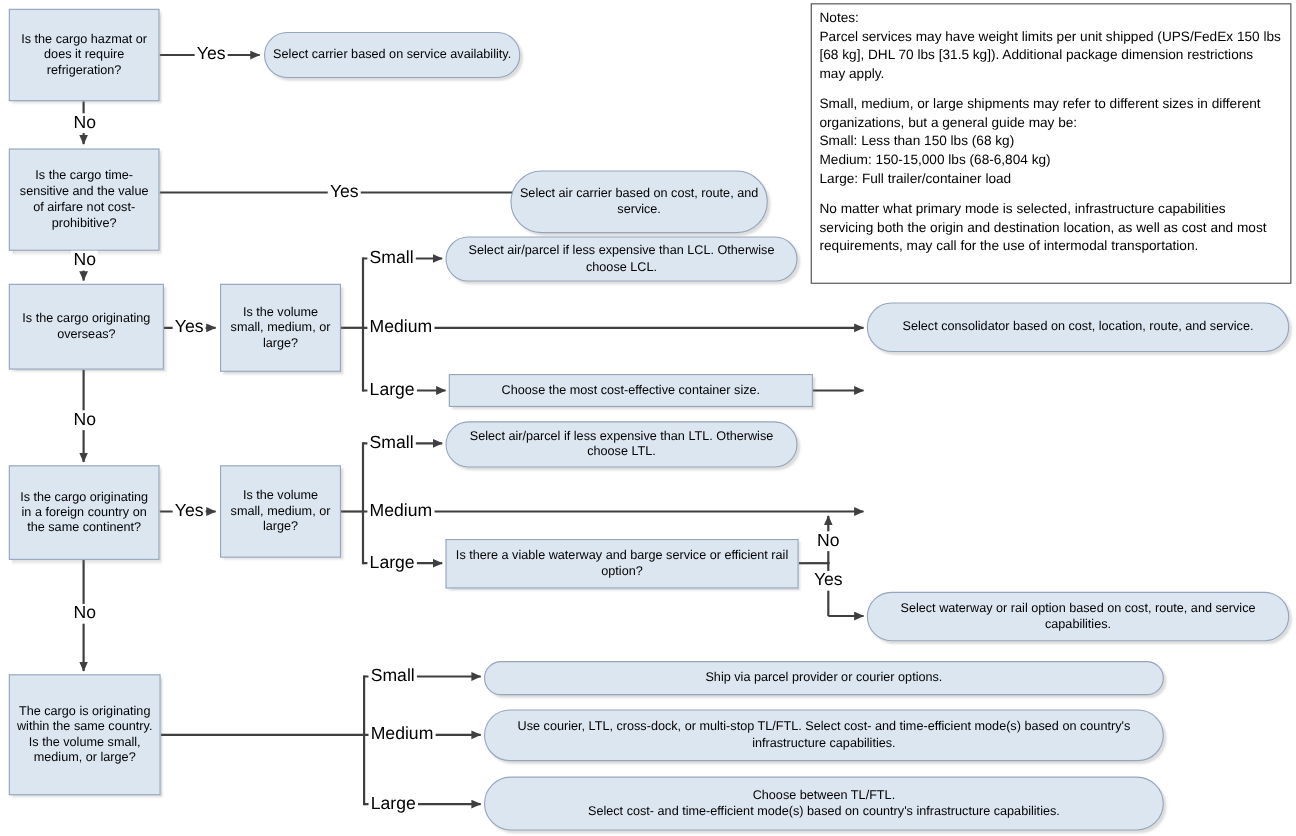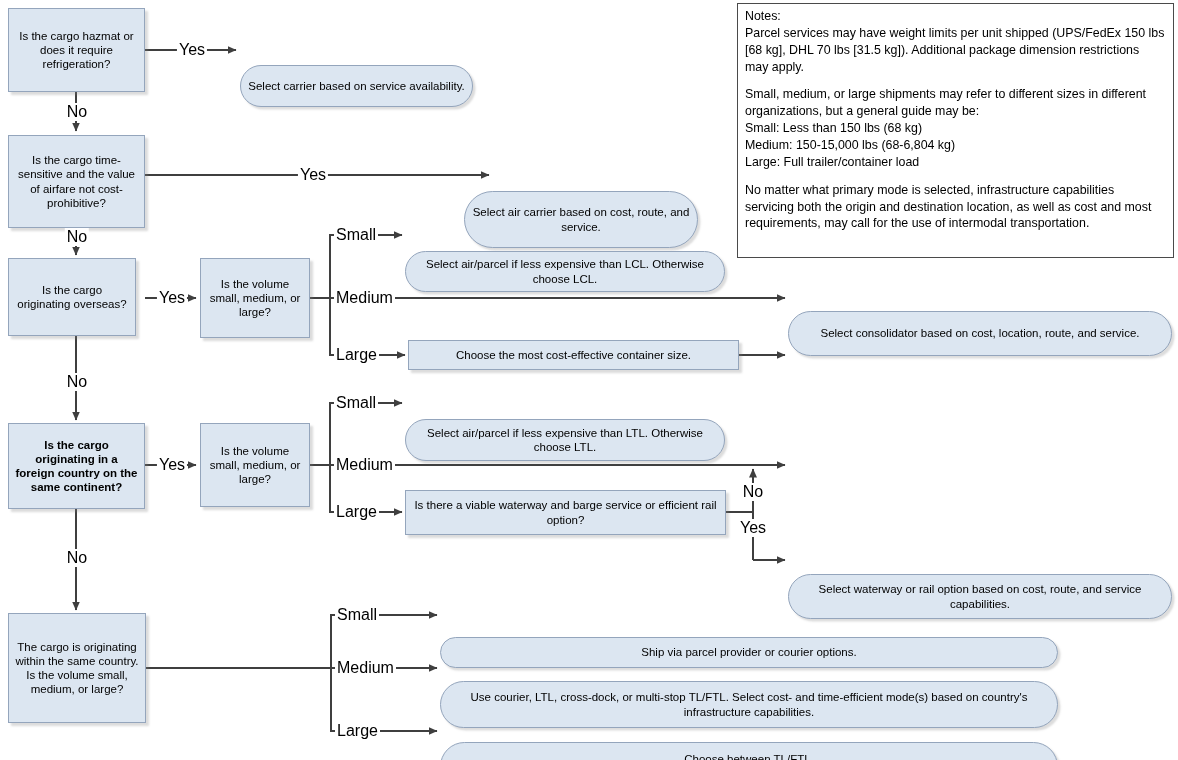--- a/index.html
+++ b/index.html
@@ -8,21 +8,21 @@
     font-family:"Liberation Sans",sans-serif;color:#000;
   }
   .wires{position:absolute;left:0;top:0;width:1178px;height:760px;}
   .node{
     position:absolute;display:flex;align-items:center;justify-content:center;
     text-align:center;font-size:11.5px;line-height:1.22;
     background:#dce6f1;border:1.4px solid #94a5bc;box-sizing:border-box;
     padding:0 6px;white-space:pre-line;
     box-shadow:2.5px 2.5px 2px rgba(130,130,130,.28);
   }
-  .rounded{border-radius:999px;margin-top:36px;}
+  .rounded{border-radius:999px;}
   .lbl{
     position:absolute;font-size:16px;background:#fff;padding:0 2px;
     transform:translate(-50%,-50%);white-space:nowrap;
   }
   .lbl.anchor-left{transform:translate(0,-50%);}
   .notes{
     position:absolute;left:737px;top:3px;width:437px;height:255px;
     border:1.4px solid #4a4a4a;box-sizing:border-box;background:#fff;
     padding:4px 7px;font-size:12.4px;line-height:1.36;
   }
@@ -78,32 +78,32 @@
   </svg>
 
   <div class="node" style="left:8px;top:8px;width:137px;height:84px;">Is the cargo hazmat or does it require refrigeration?</div>
 
   <div class="node rounded" style="left:240px;top:29px;width:233px;height:42px;">Select carrier based on service availability.</div>
 
   <div class="node" style="left:8px;top:135px;width:137px;height:93px;">Is the cargo time-sensitive and the value of airfare not cost-prohibitive?</div>
 
   <div class="node rounded" style="left:464px;top:155px;width:234px;height:57px;">Select air carrier based on cost, route, and service.</div>
 
-  <div class="node" style="left:8px;top:258px;width:128px;height:78px;">Is the cargo originating overseas?</div>
+  <div class="node" style="left:8px;top:258px;width:141px;height:78px;">Is the cargo originating overseas?</div>
 
   <div class="node" style="left:200px;top:258px;width:110px;height:80px;">Is the volume small, medium, or large?</div>
 
   <div class="node rounded" style="left:405px;top:215px;width:320px;height:41px;">Select air/parcel if less expensive than LCL. Otherwise choose LCL.</div>
 
   <div class="node rounded" style="left:788px;top:275px;width:384px;height:45px;">Select consolidator based on cost, location, route, and service.</div>
 
   <div class="node" style="left:408px;top:340px;width:331px;height:30px;">Choose the most cost-effective container size.</div>
 
 
-  <div class="node" style="left:8px;top:423px;width:137px;height:86px;font-weight:bold;">Is the cargo originating in a foreign country on the same continent?</div>
+  <div class="node" style="left:8px;top:423px;width:137px;height:86px;">Is the cargo originating in a foreign country on the same continent?</div>
 
   <div class="node" style="left:200px;top:423px;width:110px;height:84px;">Is the volume small, medium, or large?</div>
 
   <div class="node rounded" style="left:405px;top:383px;width:320px;height:42px;">Select air/parcel if less expensive than LTL. Otherwise choose LTL.</div>
 
 
   <div class="node" style="left:405px;top:490px;width:321px;height:45px;">Is there a viable waterway and barge service or efficient rail option?</div>
 
   <div class="node rounded" style="left:788px;top:538px;width:384px;height:45px;">Select waterway or rail option based on cost, route, and service capabilities.</div>
 

